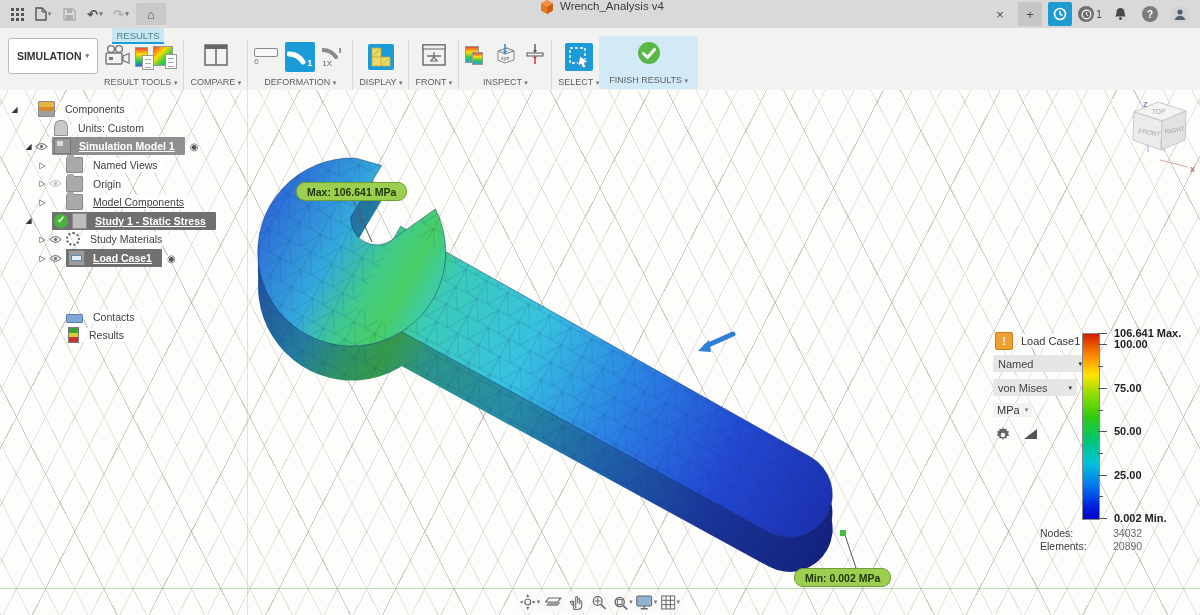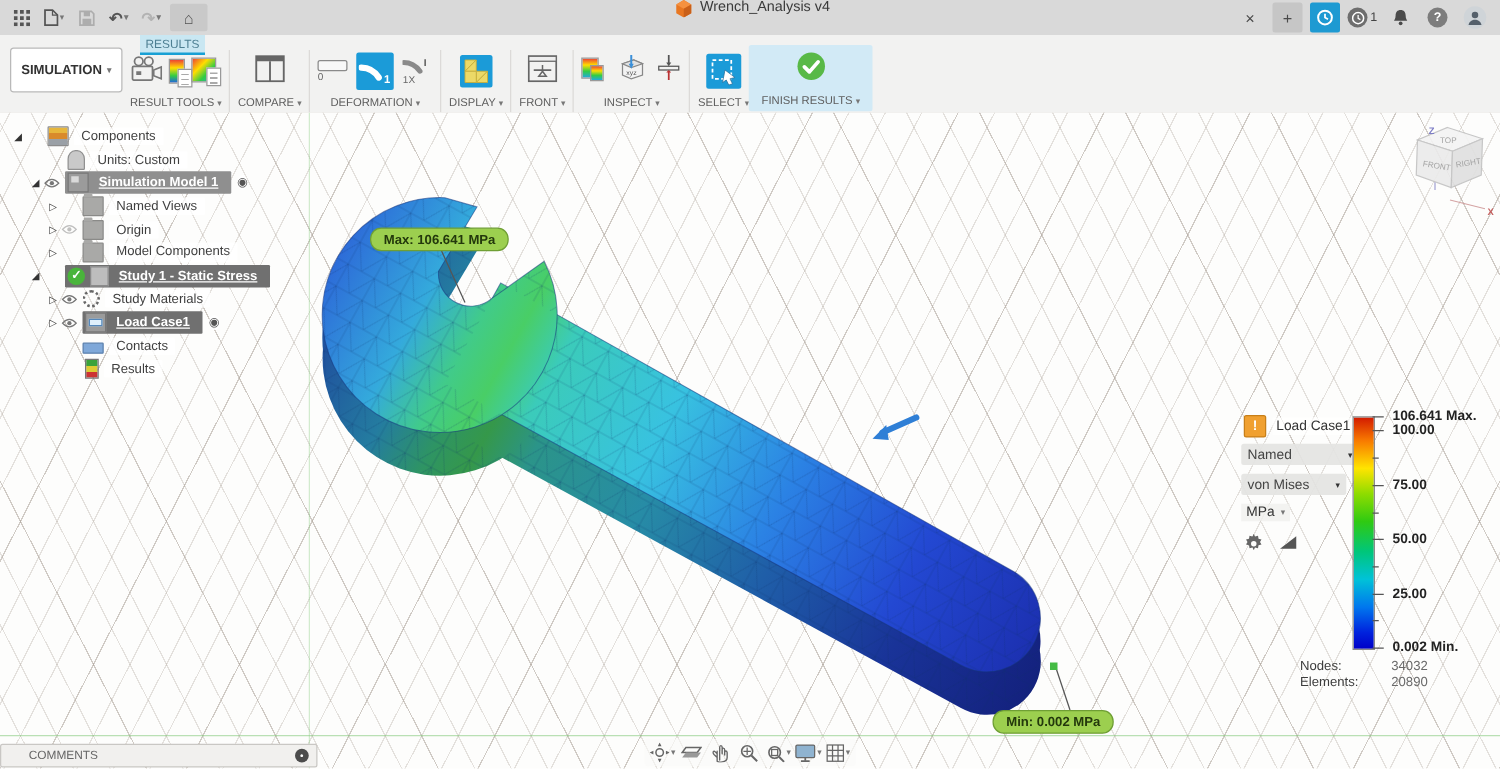--- a/index.html
+++ b/index.html
@@ -515,21 +515,21 @@
               </svg>
             </span>
             <span style="display: flex; align-items: center;">
               <span class="tico ti-folder"></span>
               <span class="tlabel">Origin</span>
             </span>
           </div>
           <div class="trow" style="padding-left: 34px;">
             <span class="texp">▷</span>
             <span class="teye"></span>
-            <span style="display: flex; ">
+            <span style="display: flex; align-items: center; text-decoration: underline;">
               <span class="tico ti-folder"></span>
               <span class="tlabel">Model Components</span>
             </span>
           </div>
           <div class="trow" style="padding-left: 20px;">
             <span class="texp">◢</span>
             <span class="teye"></span>
             <span class="tsel sel-dark">
               <span class="tico ti-check"></span>
               <span class="tico ti-study"></span>
@@ -556,21 +556,21 @@
                 <path d="M1 4.5 Q6.5 -1.5 12 4.5 Q6.5 10.5 1 4.5 Z" fill="none" stroke="#777" stroke-width="1.1"></path>
                 <circle cx="6.5" cy="4.5" r="1.7" fill="#777"></circle>
               </svg>
             </span>
             <span class="tsel sel-dark">
               <span class="tico ti-loadcase"></span>
               <span class="tlabel">Load Case1</span>
             </span>
             <span class="tradio">◉</span>
           </div>
-          <div class="trow" style="padding-left: 34px;">
+          <div class="trow" style="padding-left: 34px; margin-top: 40px;">
             <span class="texp"></span>
             <span class="teye"></span>
             <span style="display: flex; align-items: center;">
               <span class="tico ti-contacts"></span>
               <span class="tlabel">Contacts</span>
             </span>
           </div>
           <div class="trow" style="padding-left: 34px;">
             <span class="texp"></span>
             <span class="teye"></span>
@@ -630,26 +630,20 @@
           <div class="tickline" style="left: 1098px; width: 5px; top: 319.59px;"></div>
           <div class="tickline" style="left: 1098px; width: 5px; top: 362.973px;"></div>
           <div class="tickline" style="left: 1098px; width: 5px; top: 406.355px;"></div>
         </div>
       <div class="meshinfo" style="left:1040px;top:437px">Nodes:</div>
       <div class="meshinfo meshval" style="left:1113px;top:437px">34032</div>
       <div class="meshinfo" style="left:1040px;top:450px">Elements:</div>
       <div class="meshinfo meshval" style="left:1113px;top:450px">20890</div>
     </div>
 
-    <div id="comments">
-      <span style="width:16px"></span>
-      <span>COMMENTS</span>
-      <span class="spacer"></span>
-      <span class="dotbtn">•</span>
-    </div>
 
     <div id="navbar">
       <span class="nbtn">
         <svg width="16" height="16" viewBox="0 0 16 16">
             <circle cx="8" cy="8" r="3" fill="none" stroke="#666" stroke-width="1.2"></circle>
             <path d="M8 0 L6.5 3 h3 Z M8 16 L6.5 13 h3 Z M0 8 L3 6.5 v3 Z M16 8 L13 6.5 v3 Z" fill="#666"></path>
           </svg>
         <span class="qcaret cr">▾</span>
       </span>
       <span class="nbtn">

